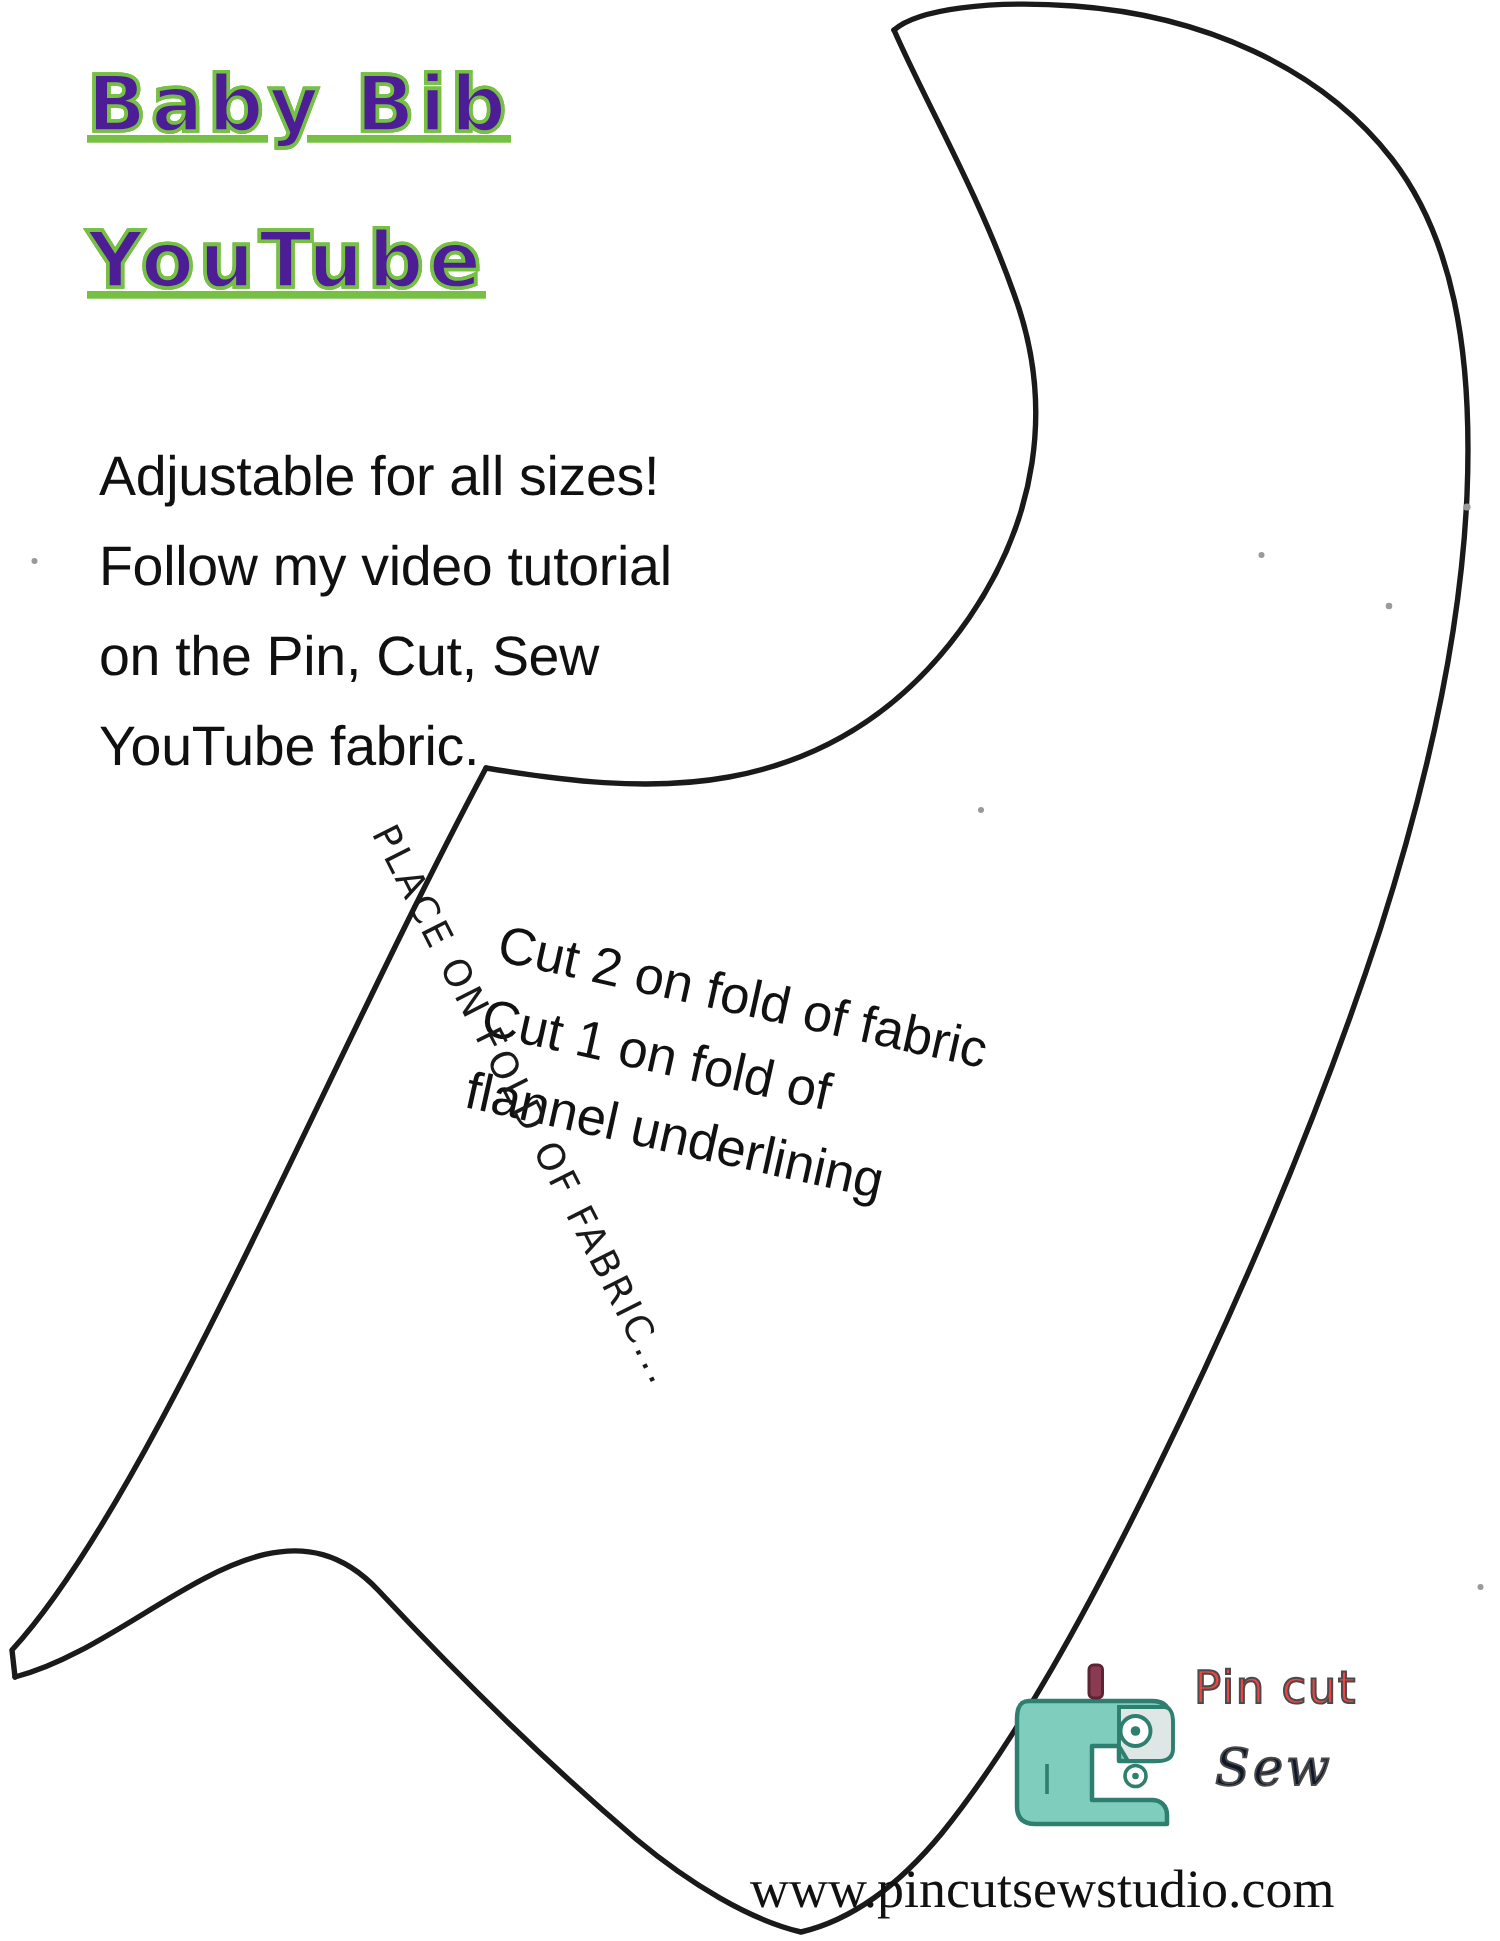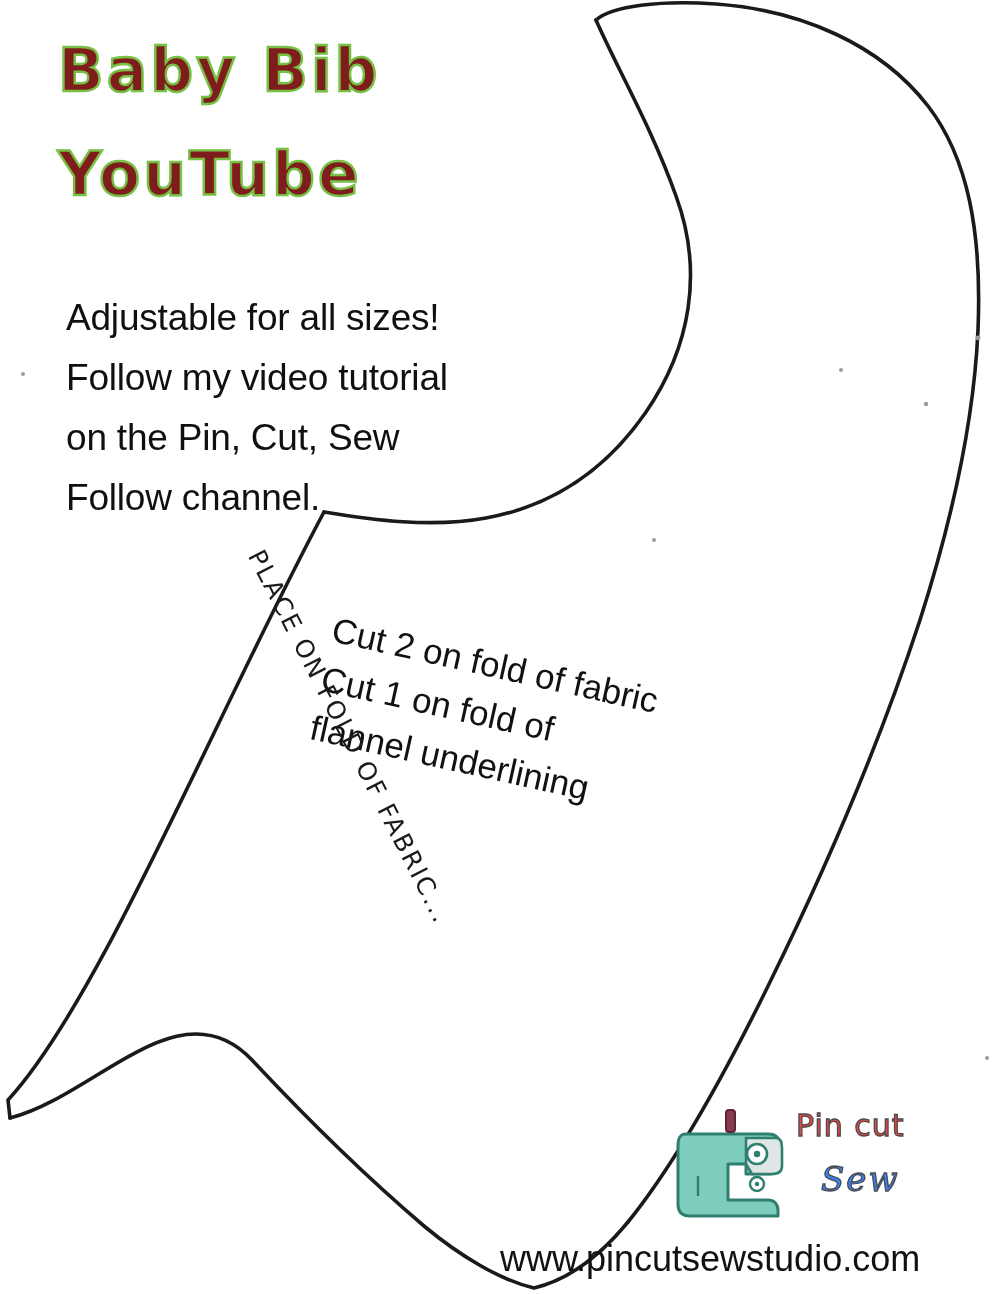--- a/index.html
+++ b/index.html
@@ -29,29 +29,30 @@
   
   .title-block {
     position: absolute;
     left: 58px;
     top: 18px;
     width: 440px;
   }
   .title-line {
     font-family: "DejaVu Sans", sans-serif;
     font-weight: bold;
-    font-size: 60px;
+    font-size: 52px;
     line-height: 104px;
     letter-spacing: 3px;
-    color: #7f1d1d;
+    color: #4c1d95;
     -webkit-text-stroke: 2.4px #76c043;
     text-shadow:
        0 0 1px #8ccb5c,
        1px 1px 0 #ffffff;
     white-space: nowrap;
+    text-decoration: underline;
   }
 
   
   .desc {
     position: absolute;
     left: 66px;
     top: 288px;
     width: 405px;
     font-family: "Liberation Sans", sans-serif;
     font-size: 37px;
@@ -117,33 +118,33 @@
     letter-spacing: 1px;
     color: #ef4444;
     -webkit-text-stroke: 1.3px #4a4a4a;
     white-space: nowrap;
   }
   .logo-text .l2 {
     font-family: "DejaVu Serif", serif;
     font-style: italic;
     font-size: 34px;
     letter-spacing: 2px;
-    color: #3b82f6;
+    color: #0f172a;
     -webkit-text-stroke: 1.3px #4a4a4a;
     margin-top: 16px;
-    margin-left: 25px;
+    margin-left: 14px;
     white-space: nowrap;
   }
 
   
   .website {
     position: absolute;
     left: 500px;
     top: 1238px;
-    font-family: Liberation Sans, sans-serif;
+    font-family: Liberation Serif, serif;
     font-size: 36px;
     color: #111111;
     white-space: nowrap;
   }
 </style>
 </head>
 <body>
 
 <div id="page">
 
@@ -179,21 +180,21 @@
       <circle cx="23" cy="374" r="2"></circle>
       <circle cx="987" cy="1058" r="2"></circle>
     </g>
   </svg>
 
   <div class="title-block">
     <div class="title-line">Baby Bib</div>
     <div class="title-line">YouTube</div>
   </div>
 
-  <div class="desc">Adjustable for all sizes! Follow my video tutorial on the Pin, Cut, Sew Follow channel.</div>
+  <div class="desc">Adjustable for all sizes! Follow my video tutorial on the Pin, Cut, Sew YouTube fabric.</div>
 
   <div class="cut-instructions">
     <div>Cut 2 on fold of fabric</div>
     <div>Cut 1 on fold of</div>
     <div class="cut-line-3">flannel underlining</div>
   </div>
 
   <div class="fold-text">
     <span>PLACE ON FOLD OF FABRIC...</span>
   </div>

